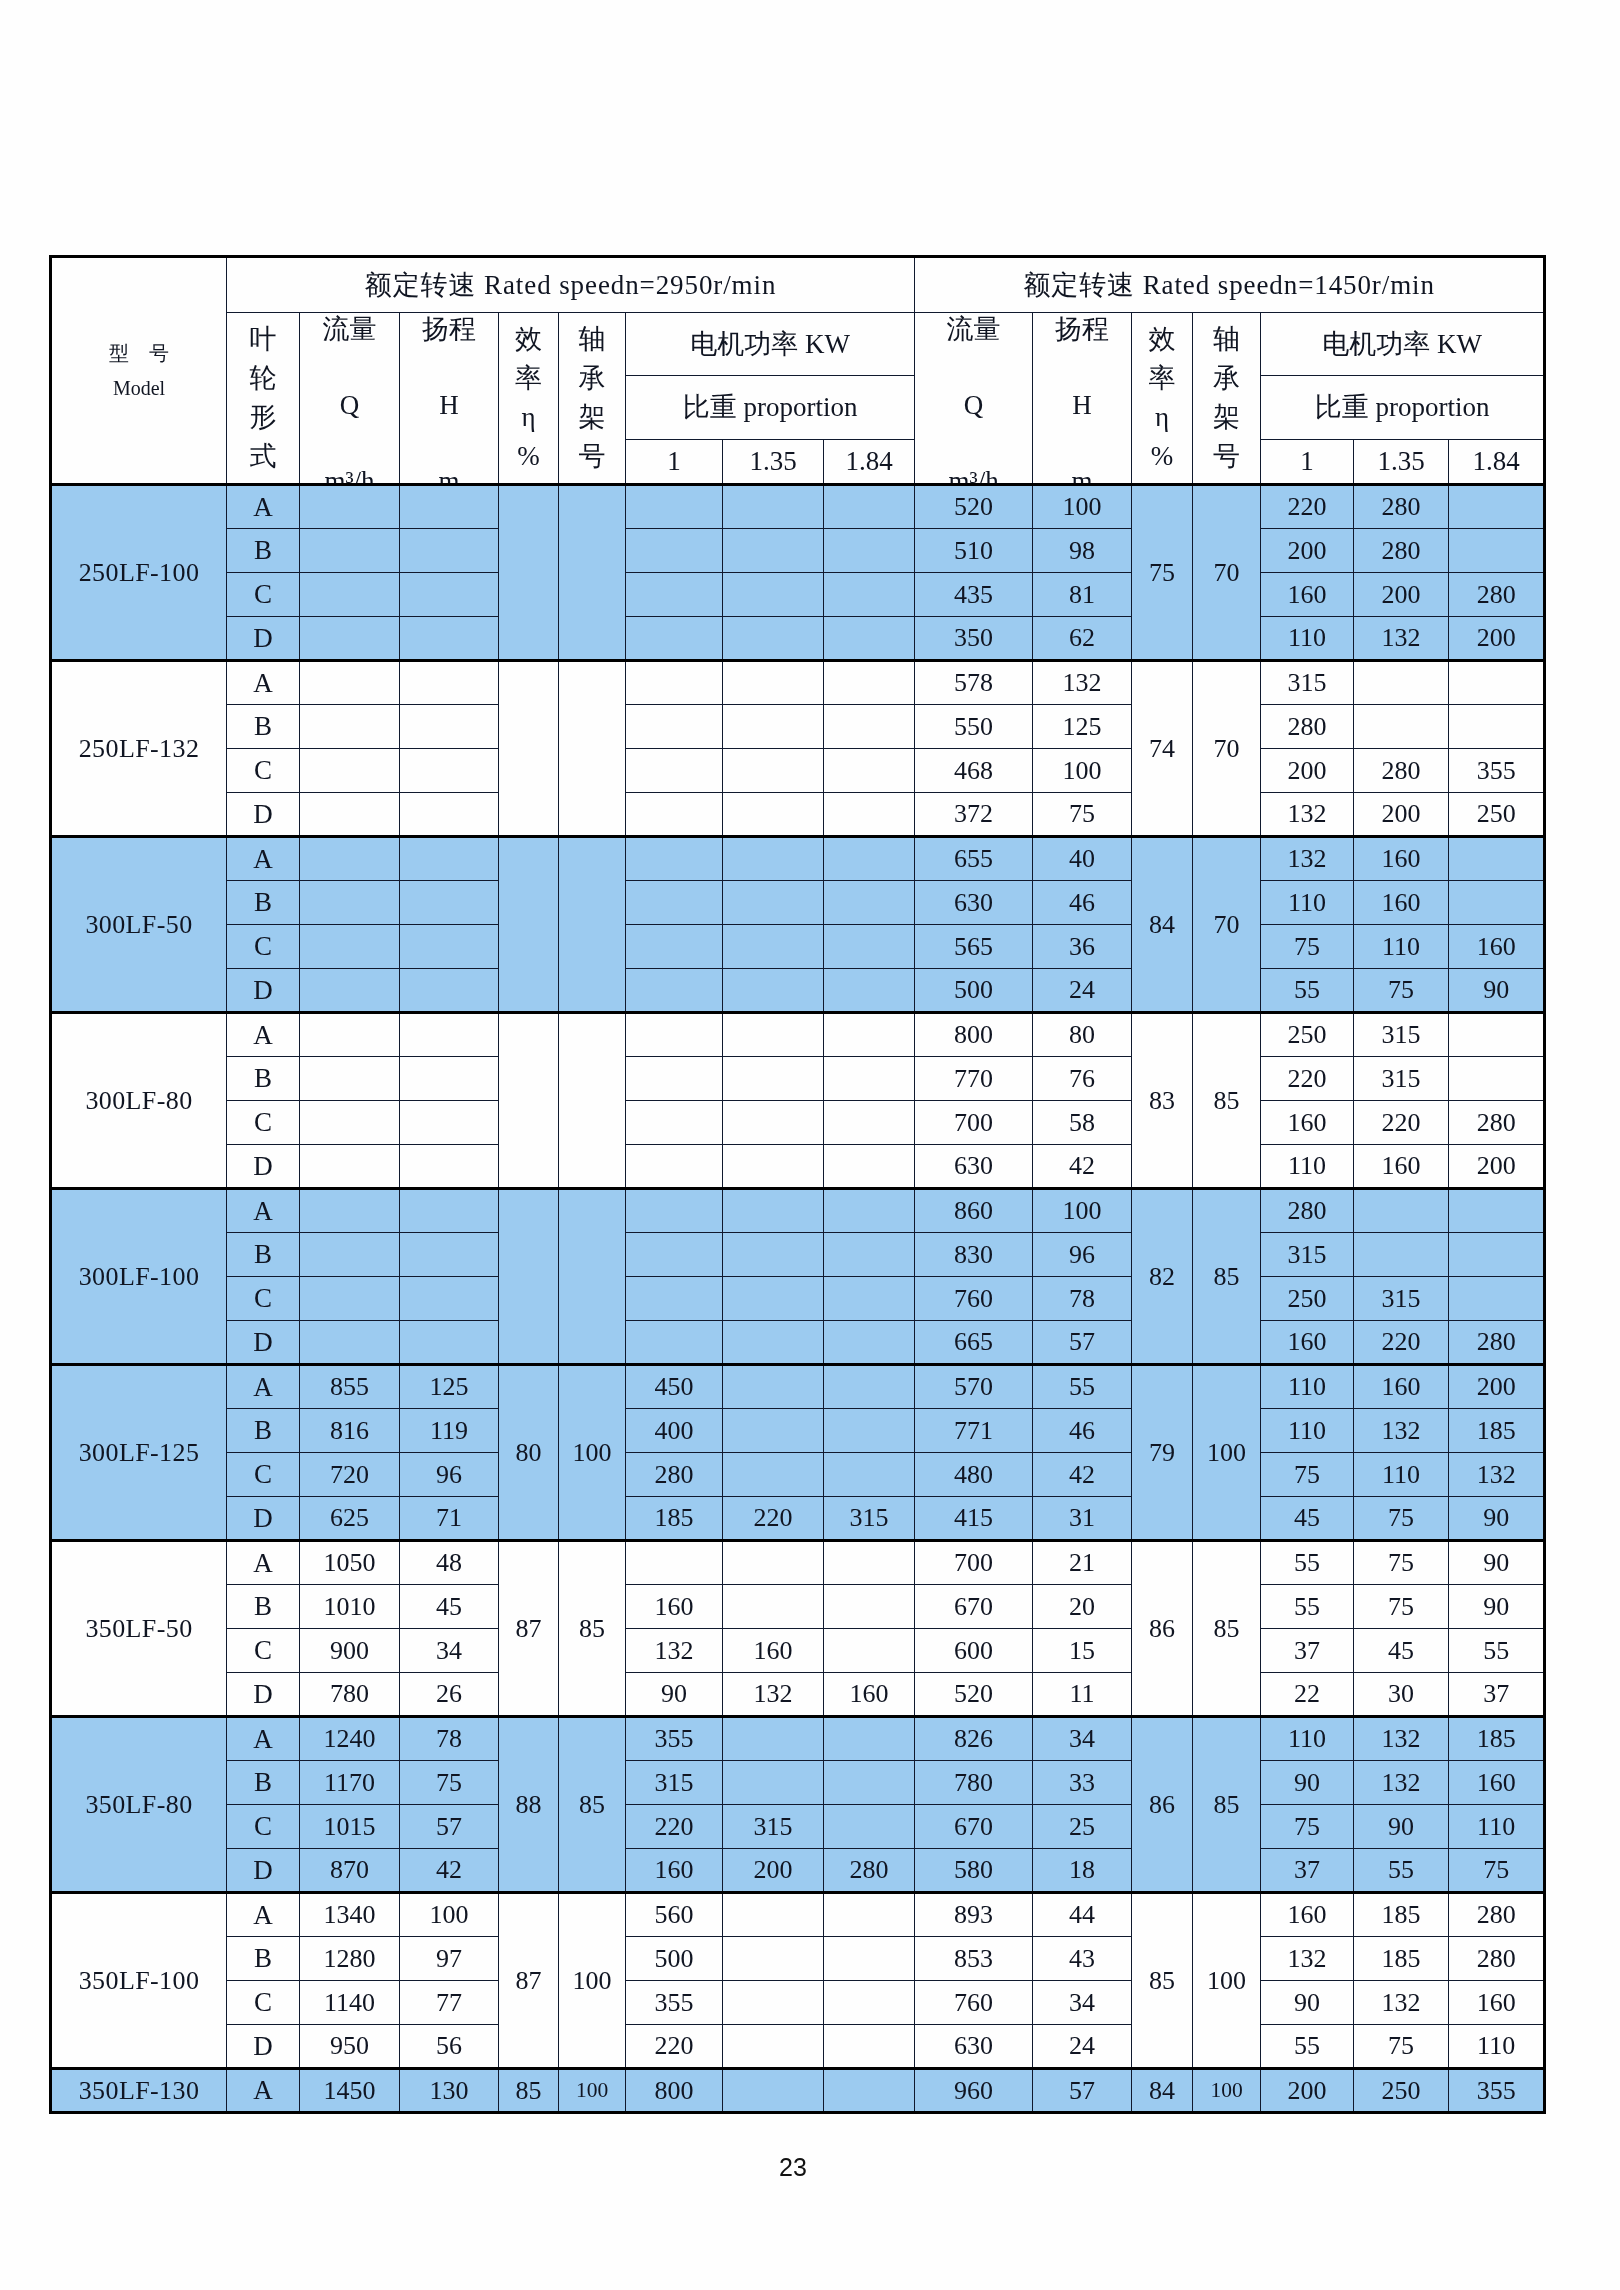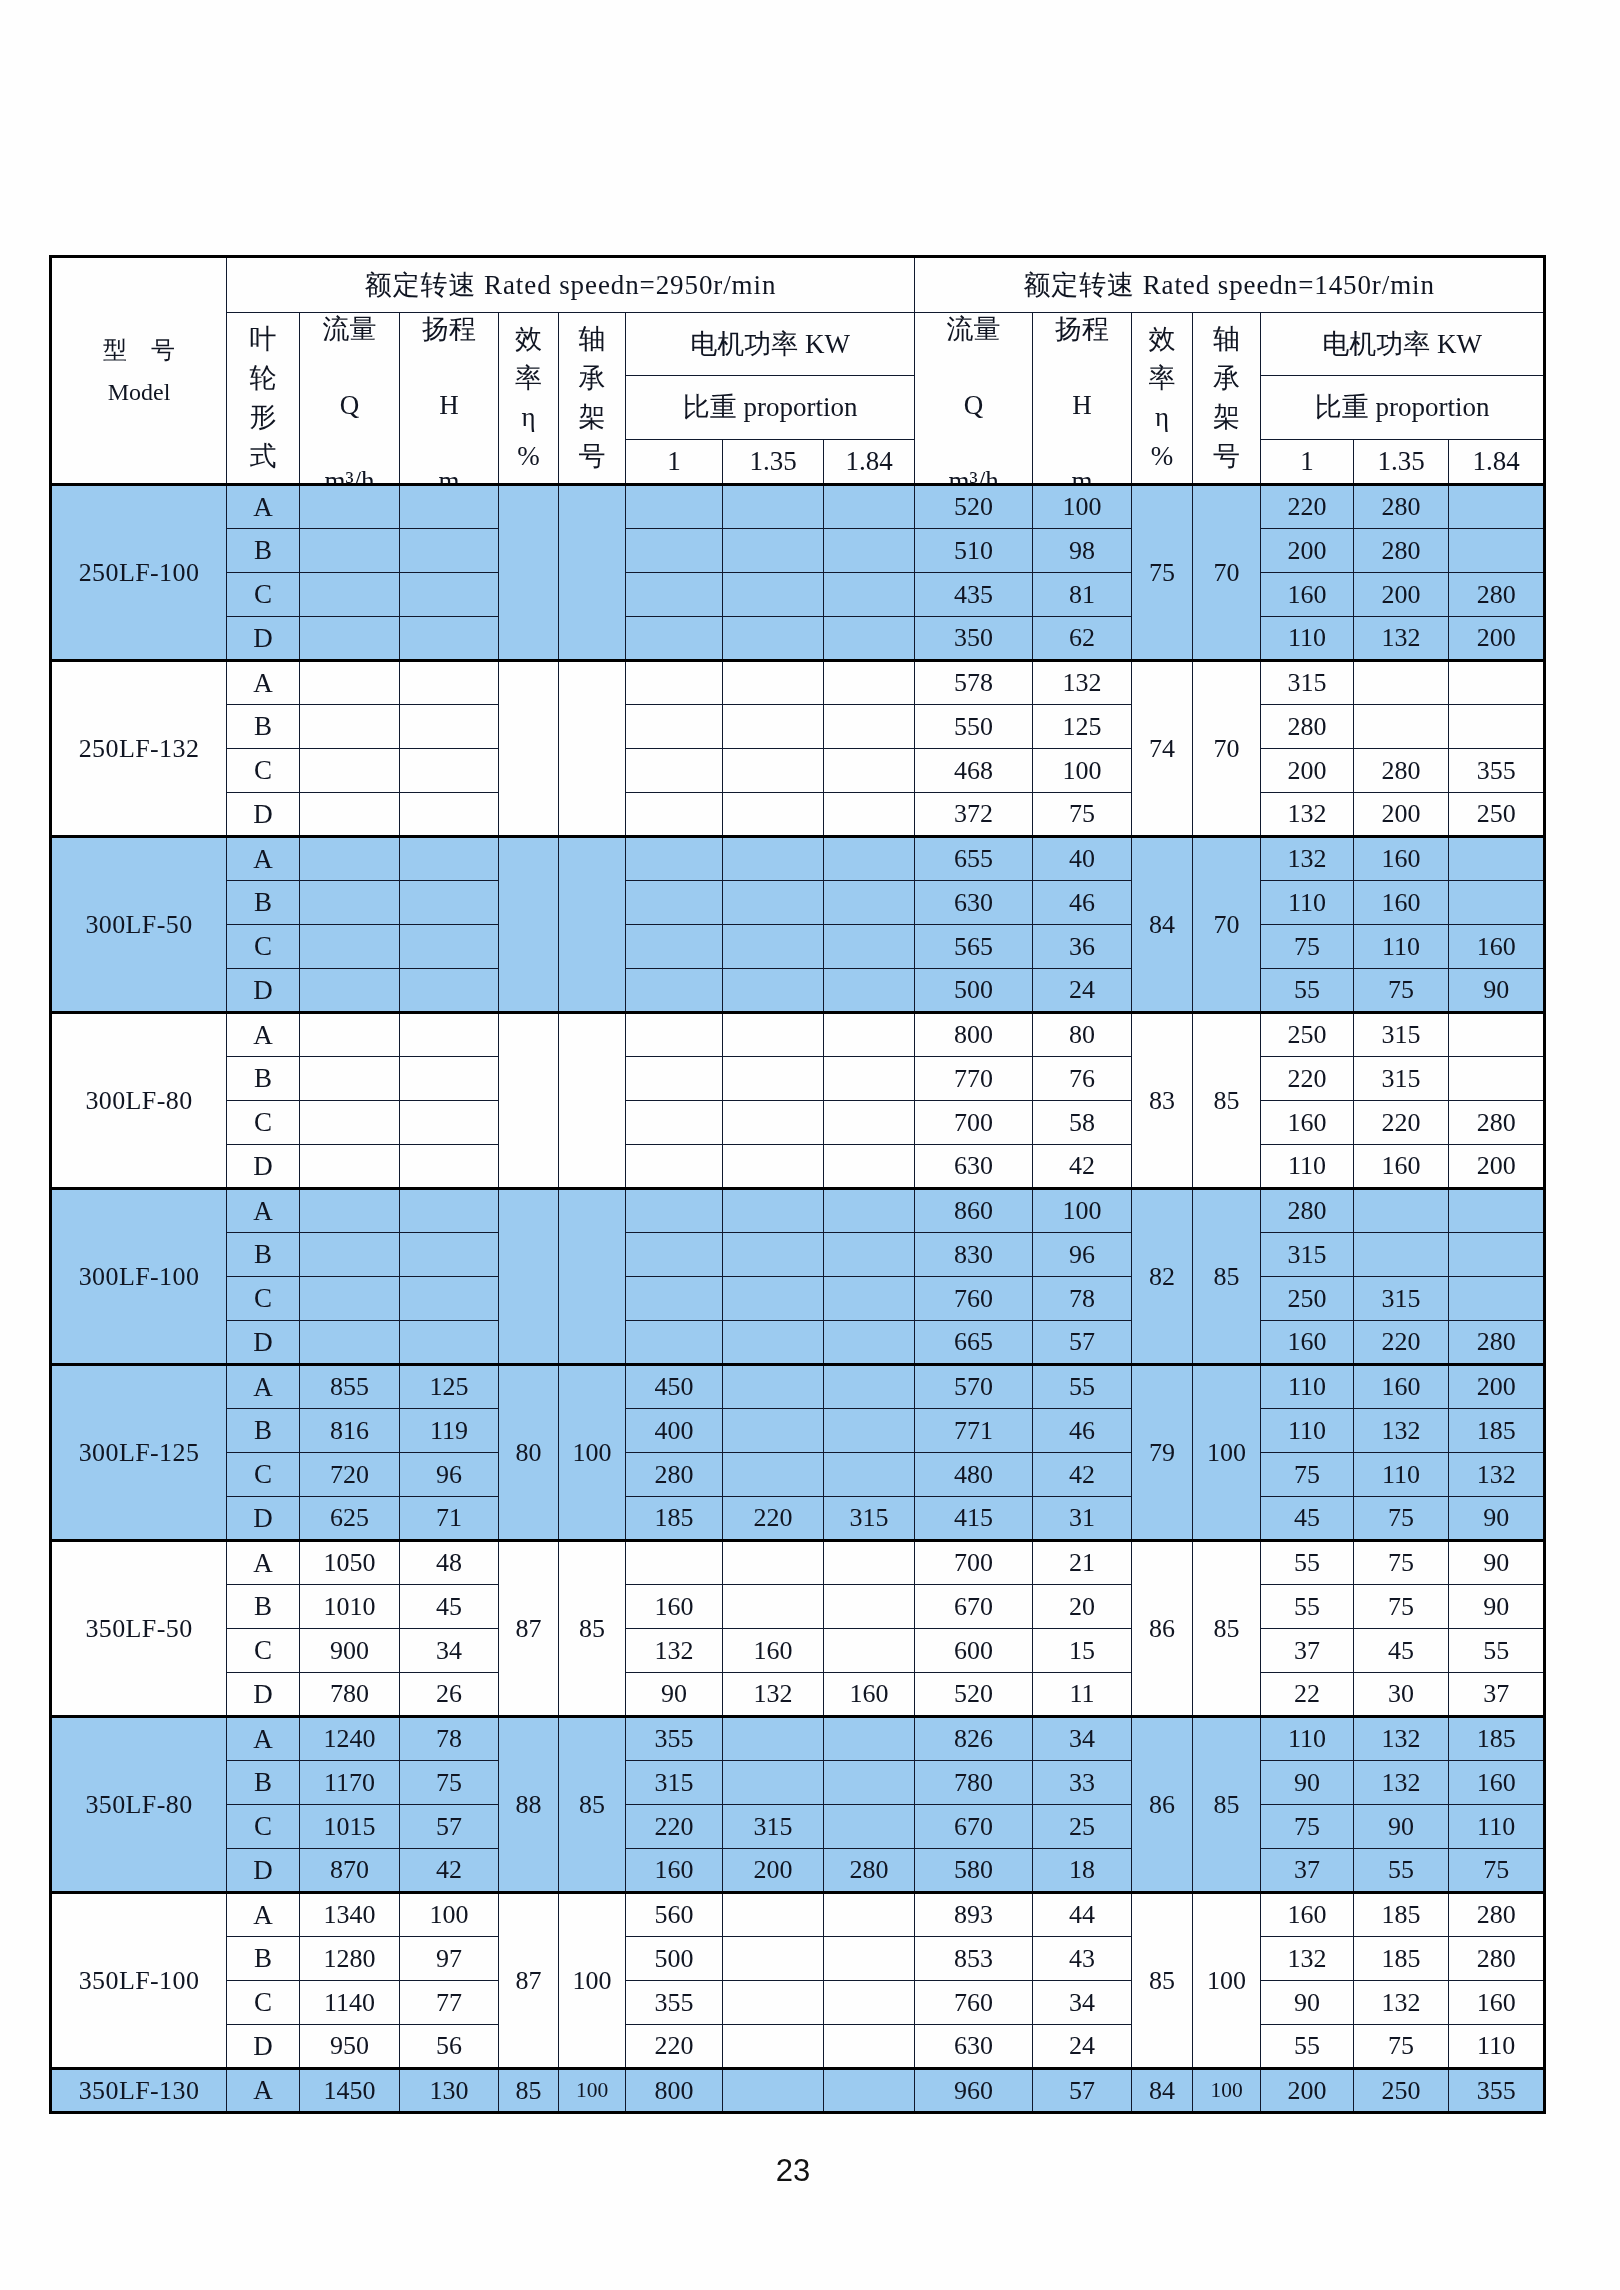--- a/index.html
+++ b/index.html
@@ -23,40 +23,40 @@
     padding:0;margin:0;
     text-align:center;vertical-align:middle;
     font-weight:normal;
     font-size:26px;
     line-height:1.05;
     overflow:hidden;
     background:#fefefe;
   }
   .spec thead th{font-size:27px;}
   .speed-header{font-weight:bold;font-size:28px;letter-spacing:0.9px;}
-  .hdr-model{font-size:24px;line-height:1.75;}
+  .hdr-model{font-size:20px;line-height:1.75;}
   .vstack{display:flex;flex-direction:column;align-items:center;justify-content:space-evenly;height:167px;}
   .vstack span{display:block;font-size:27px;}
   .h3stack{display:flex;flex-direction:column;align-items:center;justify-content:space-evenly;height:167px;font-size:27px;gap:48px;}
   .ratio-row th{font-size:26px;}
   tbody tr{height:44px;}
   thead tr.r1{height:56px;}
   thead tr.r2{height:63px;}
   thead tr.r3{height:64px;}
   thead tr.r4{height:45px;}
   tr.gstart td{border-top:3.6px solid #000;}
   tr.shade td{background:#9ccbf0;}
   td.model-cell{font-size:26px;letter-spacing:0.4px;}
   td.imp-cell{font-size:27px;}
   td.sm{font-size:21.5px;}
   .page-number{
     position:absolute;left:0;right:34px;top:2153px;
     text-align:center;
     font-family:"Liberation Sans","DejaVu Sans",sans-serif;
-    font-size:31px;color:#111;
+    font-size:25px;color:#111;
   }
 </style>
 </head>
 <body>
 
 <div class="page">
 
   <table class="spec">
     <colgroup>
       <col style="width:176px">

